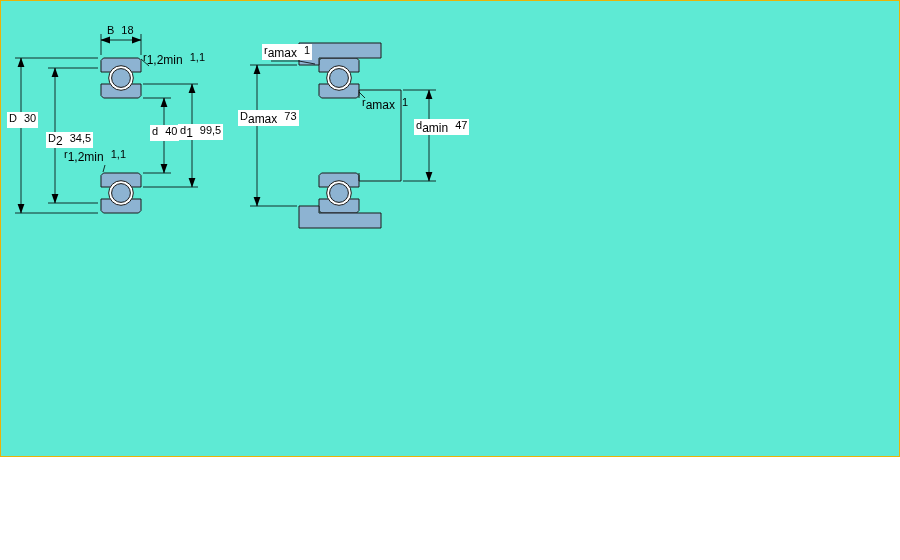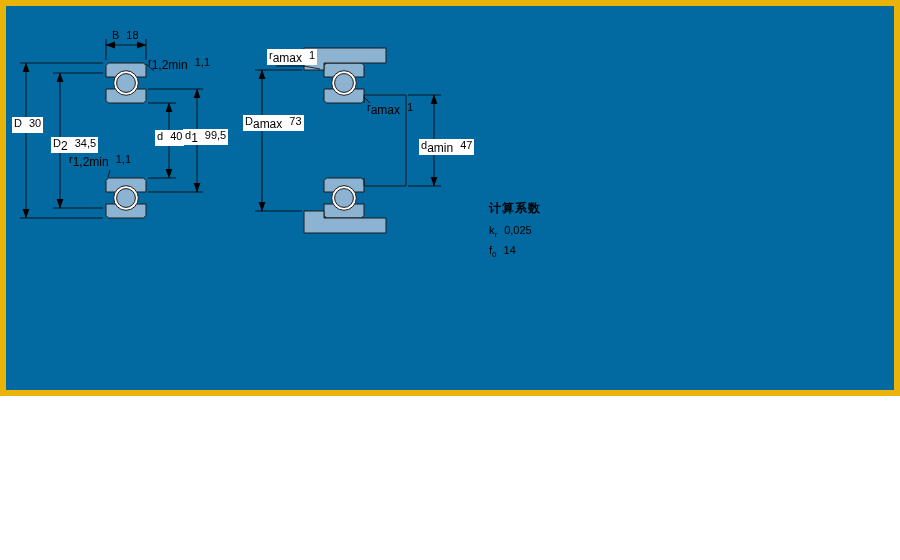--- a/index.html
+++ b/index.html
@@ -1,18 +1,18 @@
 <!DOCTYPE html>
 <html><head>
 <meta charset="utf-8">
 <style>
   *{box-sizing:border-box;margin:0;padding:0}
   html,body{background:#ffffff}
   body{font-family:"Liberation Sans",sans-serif;color:#000}
-  .canvas{position:relative;width:900px;height:396px;background:#0369a1;border:6px solid #eab308;overflow:hidden}
+  .canvas{position:relative;width:900px;height:457px;background:#5eead4;border:1px solid #eab308;overflow:hidden}
   .canvas > svg{position:absolute;left:0;top:0}
   .dim-label{position:absolute;font-size:11px;line-height:13px;white-space:nowrap}
   .dim-label sub{font-size:12px;vertical-align:-3px}
   .dim-label .val{margin-left:7px}
   .bg{background:#fff;padding:0 2px}
   .factors{position:absolute;left:483px;top:194px;font-size:11px}
   .factors-title{font-weight:bold;font-size:12px;letter-spacing:1px;margin-bottom:7px}
   .factor-row{margin-top:5px;white-space:nowrap}
   .factor-row sub{font-size:8px;vertical-align:-3px}
   .factor-row .val{margin-left:7px}
@@ -103,27 +103,18 @@
   </div>
 
   <div class="dim-label bg" style="left:237px;top:109px">
     <span>D</span><sub>amax</sub><span class="val">73</span>
   </div>
 
   <div class="dim-label" style="left:361px;top:95px">
     <span>r</span><sub>amax</sub><span class="val">1</span>
   </div>
 
-  <div class="dim-label bg" style="left:413px;top:133px">
+  <div class="dim-label bg" style="left:413px;top:118px">
     <span>d</span><sub>amin</sub><span class="val">47</span>
   </div>
 
-  <div class="factors">
-    <div class="factors-title">计算系数</div>
-    <div class="factor-row">
-      <span>k</span><sub>r</sub><span class="val">0,025</span>
-    </div>
-    <div class="factor-row">
-      <span>f</span><sub>0</sub><span class="val">14</span>
-    </div>
-  </div>
 
 </div>
 
 </body></html>

